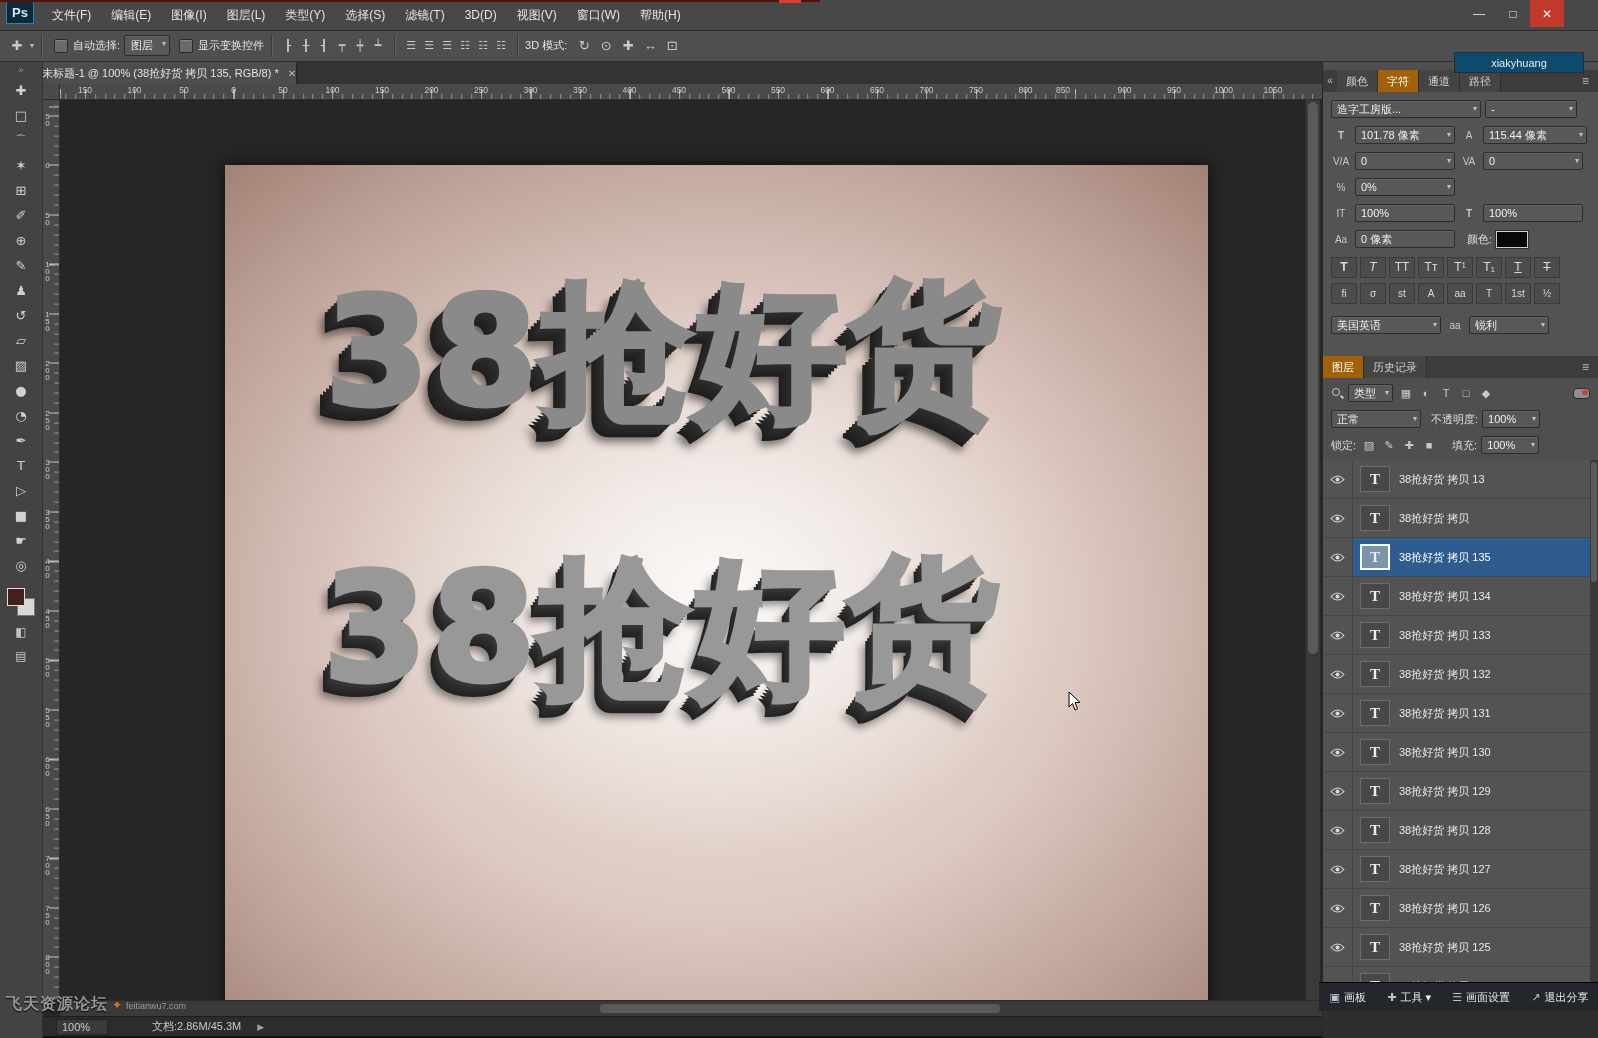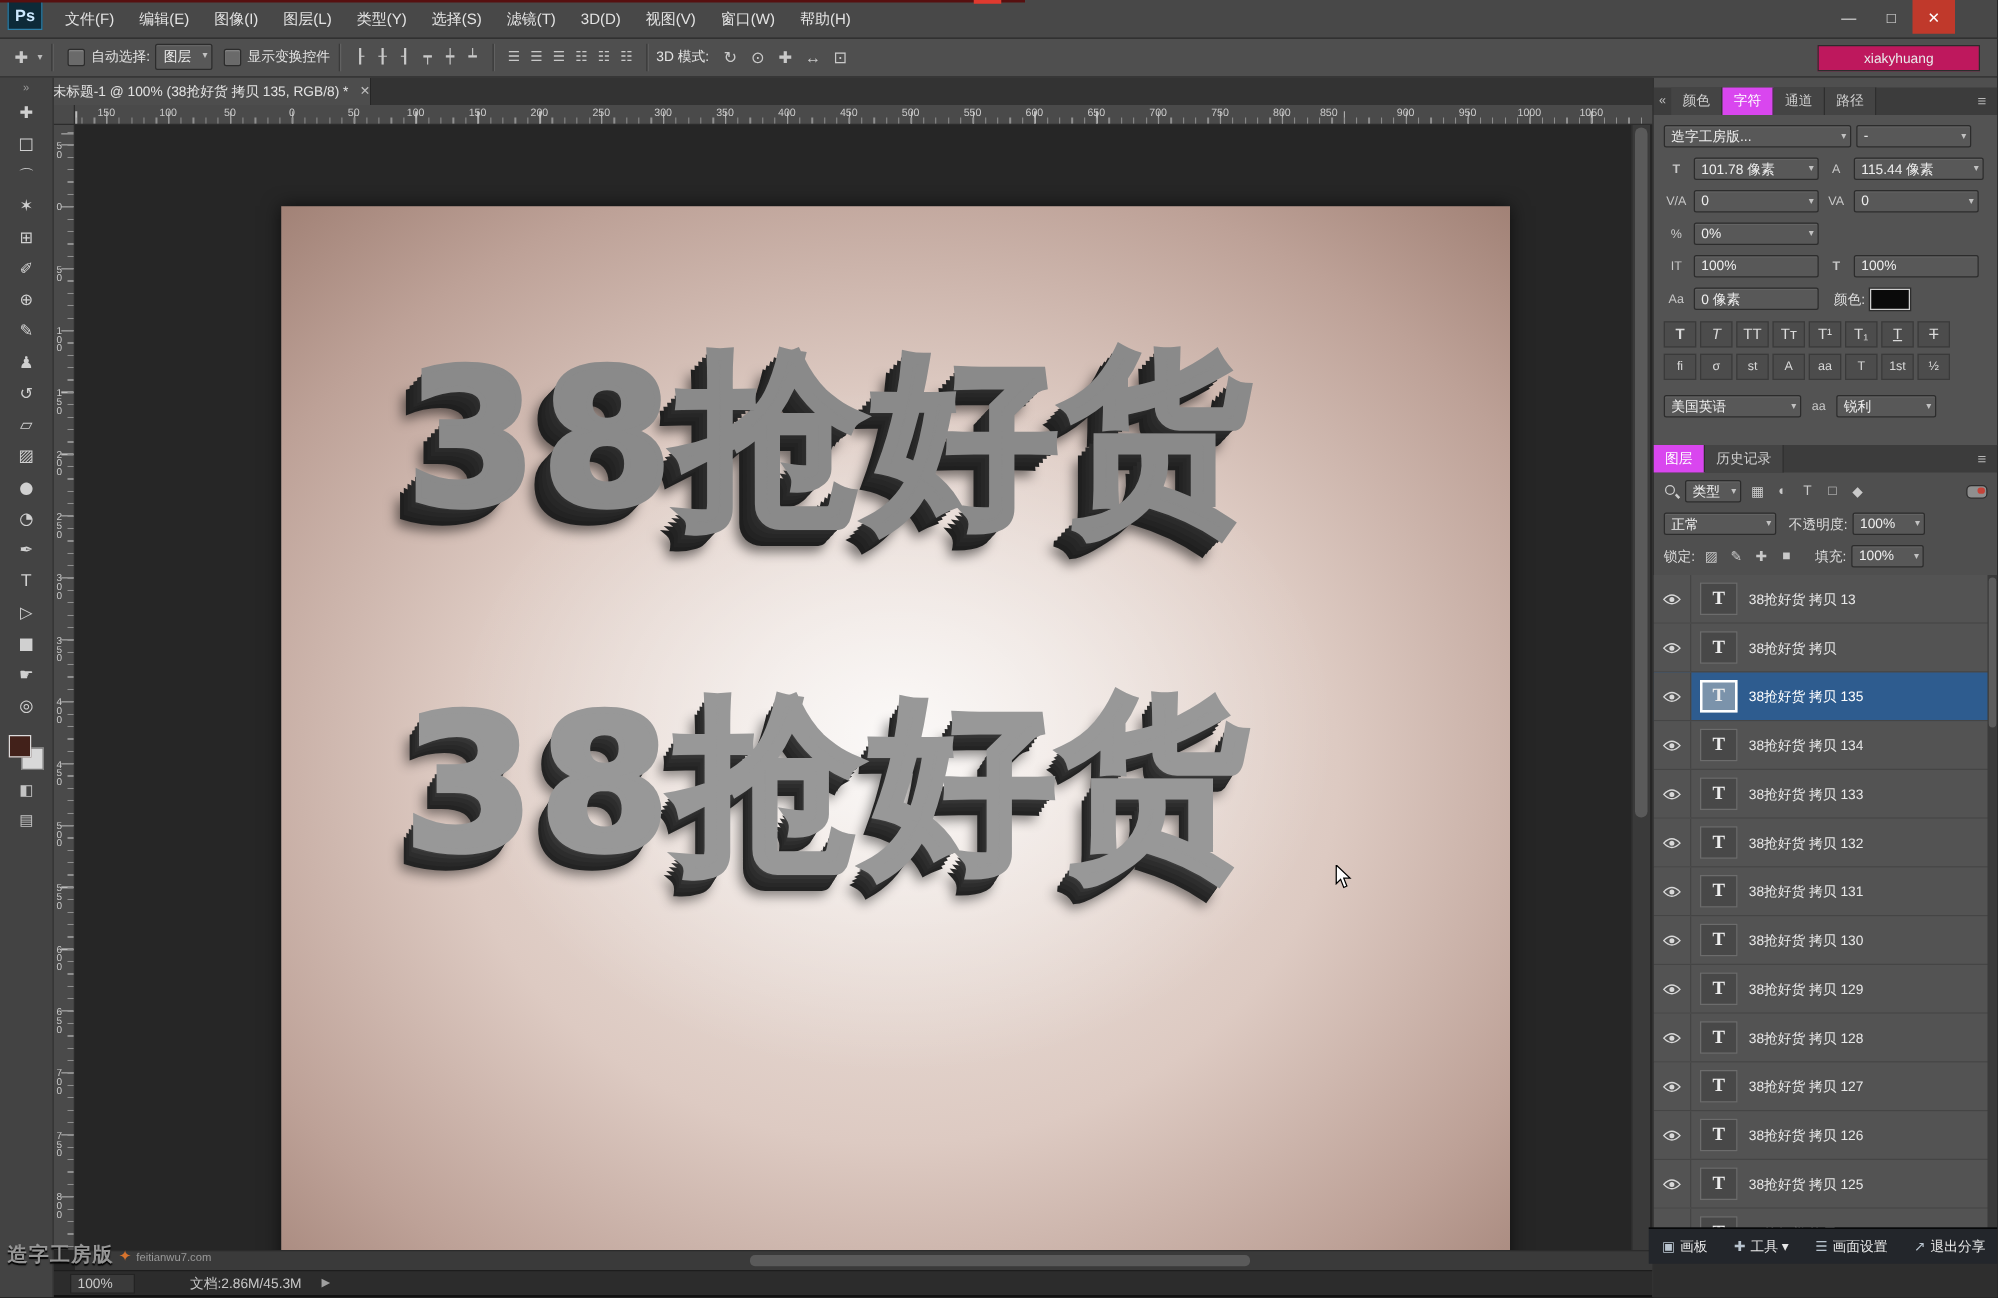--- a/index.html
+++ b/index.html
@@ -18,21 +18,21 @@
   
   .optionsbar{position:absolute;left:0;top:30px;width:100%;height:32px;background:#4f4f4f;border-bottom:1px solid #303030;display:flex;align-items:center;padding-left:6px;box-sizing:border-box;z-index:29;}
   .sep{width:1px;height:22px;background:#3a3a3a;margin:0 7px;box-shadow:1px 0 0 #616161;}
   .checkbox{width:12px;height:12px;background:#6a6a6a;border:1px solid #2c2c2c;border-radius:2px;margin:0 5px;box-shadow:inset 0 1px 1px rgba(255,255,255,.2);flex:0 0 auto;}
   .olabel{font-size:11px;color:#e2e2e2;white-space:nowrap;}
   .dd{background:#585858;border:1px solid #2c2c2c;border-radius:2px;height:19px;display:flex;align-items:center;padding:0 16px 0 6px;position:relative;font-size:11px;color:#eee;margin:0 4px;box-shadow:inset 0 1px 0 rgba(255,255,255,.08);white-space:nowrap;}
   .dd::after{content:"▾";position:absolute;right:3px;top:3px;font-size:8px;color:#c2c2c2;}
   .iconbtn{min-width:22px;height:20px;display:flex;align-items:center;justify-content:center;color:#c9c9c9;font-size:13px;flex:0 0 auto;}
   .iconbtn.small{min-width:18px;font-size:11px;}
   .caret{font-size:8px;color:#bbb;margin-left:2px;}
-  .userbox{position:absolute;right:14px;top:6px;width:128px;height:19px;background:#be185d;border:1px solid #2c2c2c;display:flex;align-items:center;justify-content:center;font-size:11px;color:#eaeaea;}
+  .userbox{position:absolute;right:14px;top:22px;width:128px;height:19px;background:#0c4a6e;border:1px solid #2c2c2c;display:flex;align-items:center;justify-content:center;font-size:11px;color:#eaeaea;}
 
   
   .toolstrip{position:absolute;left:0;top:62px;width:42px;height:976px;background:#434343;border-right:1px solid #323232;z-index:20;}
   .tshead{height:16px;text-align:center;color:#9a9a9a;font-size:9px;line-height:16px;}
   .tool{width:42px;height:25px;display:flex;align-items:center;justify-content:center;color:#d0d0d0;font-size:13px;font-family:"DejaVu Sans",sans-serif;}
   .swatches{position:relative;width:42px;height:34px;margin-top:8px;}
   .fgswatch{position:absolute;left:7px;top:2px;width:16px;height:16px;background:#42211a;border:1px solid #dcdcdc;z-index:2;}
   .bgswatch{position:absolute;left:17px;top:12px;width:16px;height:16px;background:#d8d8d8;border:1px solid #777;}
   .toolxtra{width:42px;height:24px;display:flex;align-items:center;justify-content:center;color:#c4c4c4;font-size:12px;}
 
@@ -78,21 +78,21 @@
   .wmicon{color:#d8742e;font-size:12px;margin:0 4px;}
   .wm2{font-size:9px;color:#9a9a9a;}
 
   
   .rightpanel{position:absolute;left:1322px;top:62px;width:276px;height:976px;background:#4f4f4f;border-left:1px solid #272727;box-sizing:border-box;z-index:25;}
   .ptabrow{position:absolute;left:0;width:100%;height:22px;background:#3c3c3c;display:flex;align-items:flex-end;}
   .ptabrow.rowA{top:8px;}
   .ptabrow.rowB{top:294px;}
   .collapse-ic{width:14px;text-align:center;color:#bdbdbd;font-size:10px;line-height:22px;}
   .ptab{padding:0 9px;height:22px;line-height:22px;font-size:11px;color:#cfcfcf;background:#444444;border-right:1px solid #2e2e2e;white-space:nowrap;}
-  .ptab.active{background:#d946ef;color:#fff;}
+  .ptab.active{background:#a16207;color:#fff;}
   .pmenu{margin-left:auto;color:#b9b9b9;padding-right:7px;font-size:12px;line-height:22px;}
   .charpanel-bg{position:absolute;left:0;top:30px;width:100%;height:264px;background:#535353;border-bottom:1px solid #3a3a3a;}
   .crow{position:absolute;left:8px;right:8px;height:22px;display:flex;align-items:center;gap:4px;}
   .ficon{min-width:20px;text-align:center;color:#c8c8c8;font-size:10px;white-space:nowrap;}
   .field{background:#585858;border:1px solid #2c2c2c;border-radius:2px;height:18px;font-size:11px;display:flex;align-items:center;padding:0 14px 0 5px;position:relative;color:#efefef;box-shadow:inset 0 1px 0 rgba(255,255,255,.07);white-space:nowrap;overflow:hidden;box-sizing:border-box;}
   .field::after{content:"▾";position:absolute;right:3px;top:3px;font-size:8px;color:#c2c2c2;}
   .field.nc{padding-right:6px;}
   .field.nc::after{content:"";}
   .clabel{font-size:11px;color:#dcdcdc;white-space:nowrap;}
   .swatch{width:30px;height:15px;background:#0a0a0a;border:1px solid #cfcfcf;box-shadow:0 0 0 1px #2e2e2e;}
@@ -297,21 +297,21 @@
 
     <div class="statusbar">
       <span class="zoomfield">100%</span>
       <span class="docinfo">文档:2.86M/45.3M</span>
       <span class="statarrow">▶</span>
     </div>
     <div class="apron"></div>
   </div>
 
   <div class="watermark">
-    <span class="wm1">造字工房版</span>
+    <span class="wm1">飞天资源论坛</span>
     <span class="wmicon">✦</span>
     <span class="wm2">feitianwu7.com</span>
   </div>
 
   <div class="rightpanel">
 
     <div class="ptabrow rowA">
       <span class="collapse-ic">«</span>
     <div class="ptab">颜色</div>
         <div class="ptab active">字符</div>

